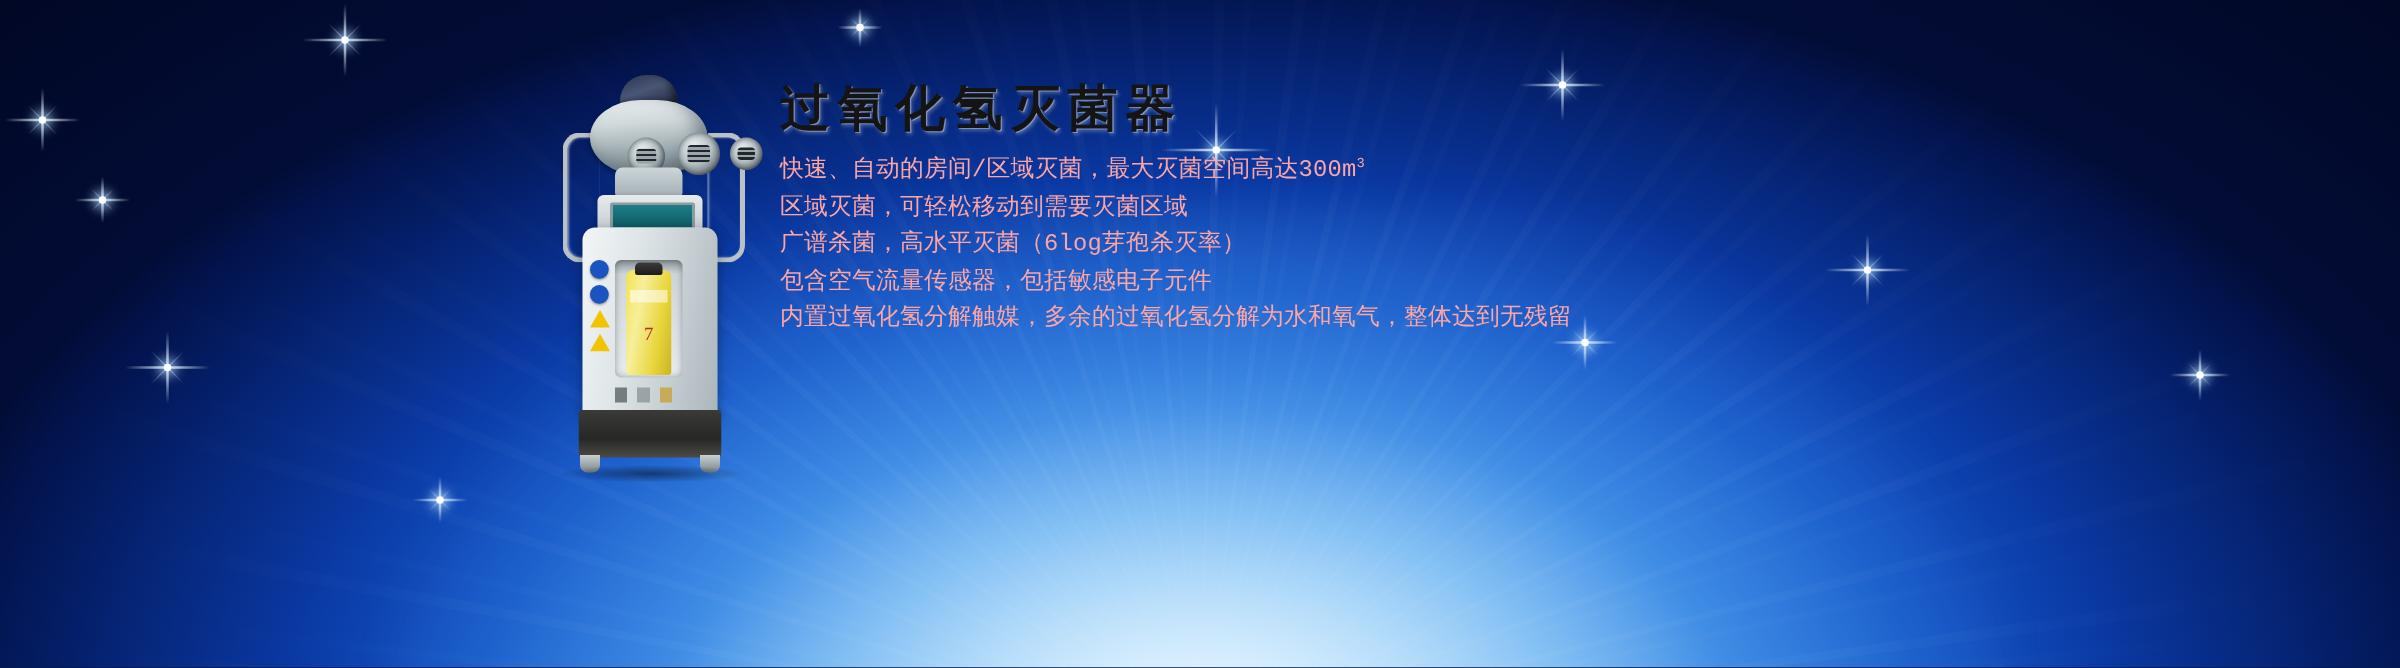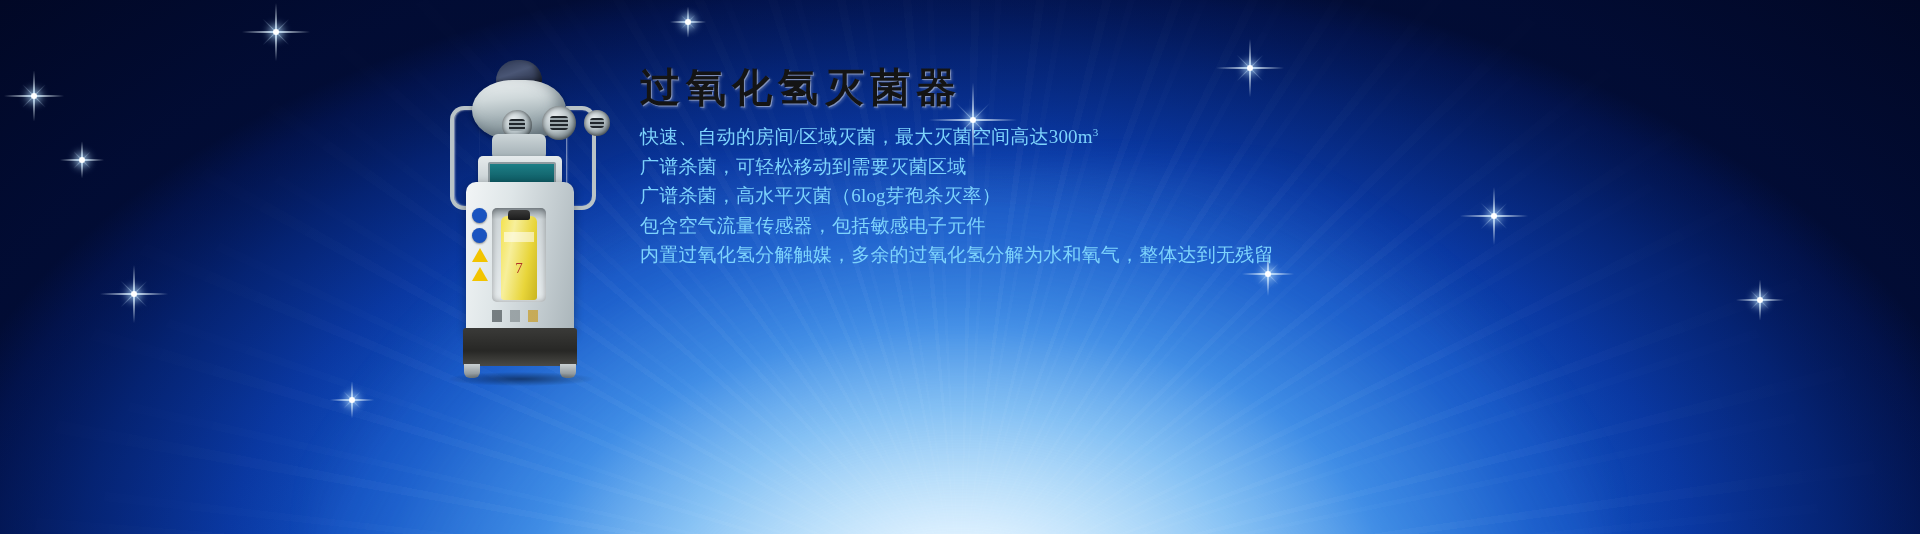--- a/index.html
+++ b/index.html
@@ -261,21 +261,21 @@
   .p-shadow {
     position: absolute; left: 18px; top: 312px;
     width: 146px; height: 14px;
     border-radius: 50%;
     background: radial-gradient(ellipse at 50% 50%, rgba(0,0,0,.45) 0%, rgba(0,0,0,0) 72%);
   }
 
   
   .copy {
     position: absolute;
-    left: 640px;
+    left: 624px;
     top: 66px;
     width: 1180px;
   }
   .headline {
     font-family: "DejaVu Serif", "Liberation Serif", serif;
     font-size: 40px;
     font-weight: bold;
     letter-spacing: 6px;
     color: #141414;
     line-height: 1.05;
@@ -284,24 +284,24 @@
       2px 2px 3px rgba(255,255,255,.25);
     margin: 0 0 14px 0;
     white-space: nowrap;
   }
   .bullets {
     list-style: none;
     margin: 0;
     padding: 0;
   }
   .bullets li {
-    font-family: Liberation Serif, serif;
+    font-family: Liberation Mono, monospace;
     font-size: 19px;
     line-height: 29.5px;
-    color: #7dd3fc;
+    color: #fca5a5;
     white-space: nowrap;
     letter-spacing: .2px;
   }
   .bullets li sup {
     font-size: 11px;
     vertical-align: super;
     line-height: 0;
   }
 </style>
 </head>
@@ -426,20 +426,20 @@
     <div class="p-base"></div>
     <div class="p-foot f1"></div>
     <div class="p-foot f2"></div>
     <div class="p-shadow"></div>
   </div>
 
   <div class="copy">
     <h1 class="headline">过氧化氢灭菌器</h1>
     <ul class="bullets" id="bullet-list">
         <li><span>快速、自动的房间/区域灭菌，最大灭菌空间高达300m</span><sup>3</sup></li>
-        <li><span>广谱杀菌，可轻松移动到需要灭菌区域</span></li>
+        <li><span>区域灭菌，可轻松移动到需要灭菌区域</span></li>
         <li><span>广谱杀菌，高水平灭菌（6log芽孢杀灭率）</span></li>
         <li><span>包含空气流量传感器，包括敏感电子元件</span></li>
         <li><span>内置过氧化氢分解触媒，多余的过氧化氢分解为水和氧气，整体达到无残留</span></li>
       </ul>
   </div>
 
 </div>
 
 </body></html>

